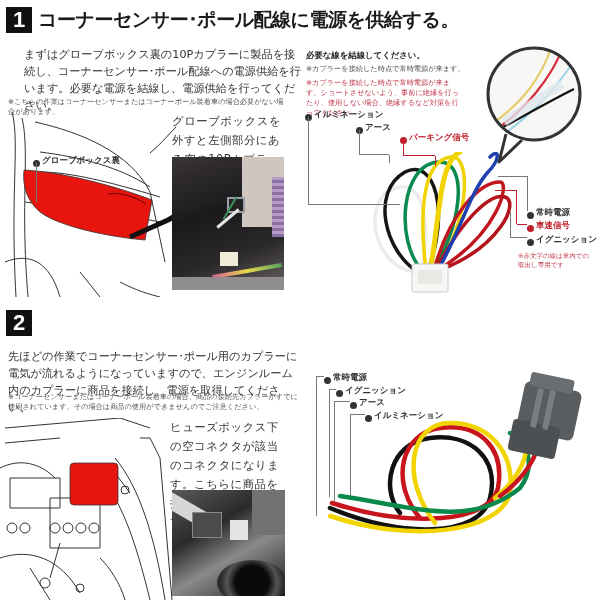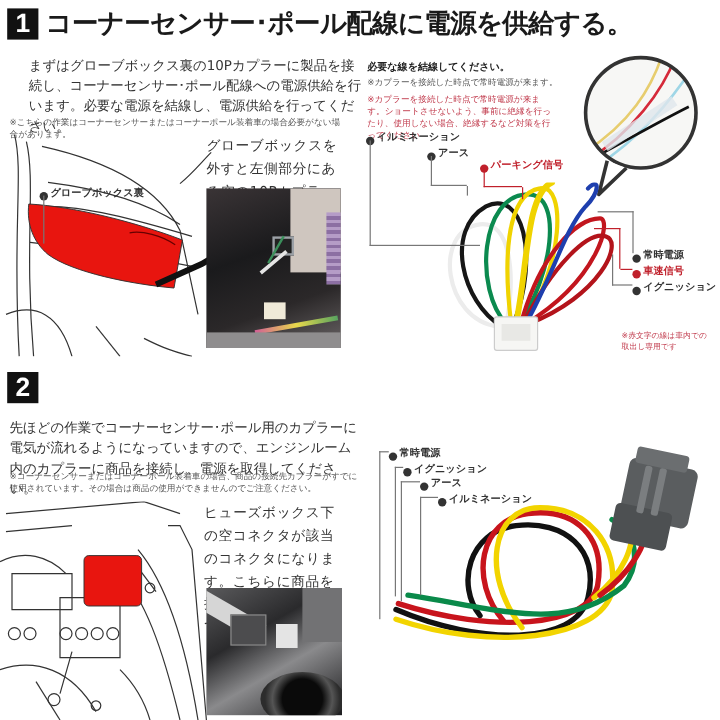--- a/index.html
+++ b/index.html
@@ -4,21 +4,21 @@
 <style>
   * { box-sizing: border-box; margin: 0; padding: 0; }
   html, body { width: 600px; height: 600px; background: #ffffff; overflow: hidden; }
   body { position: relative; font-family: "DejaVu Sans", sans-serif; color: #333; }
   .abs { position: absolute; }
 
   .section-title { position: absolute; left: 6px; display: flex; align-items: center; height: 34px; }
   .num-badge { width: 26px; height: 26px; background: #111; color: #fff; font-weight: bold;
     font-size: 22px; line-height: 26px; text-align: center; margin-right: 6px;
     font-family: "Liberation Sans", sans-serif; }
-  .title-text { font-size: 22px; font-weight: bold; color: #1a1a1a; letter-spacing: -0.5px; white-space: nowrap;
+  .title-text { font-size: 19px; font-weight: bold; color: #1a1a1a; letter-spacing: -0.5px; white-space: nowrap;
     font-family: "DejaVu Sans", sans-serif; }
 
   .body-text { font-size: 11.2px; line-height: 17px; color: #333; }
   .note-text { font-size: 7.2px; line-height: 10px; color: #555; }
   .note-red { color: #c0394b; }
   .callout-text { font-size: 11.4px; line-height: 19px; color: #333; letter-spacing: 0.5px; }
 
   .label { position: absolute; font-size: 8.5px; font-weight: bold; color: #333; white-space: nowrap;
     display: flex; align-items: flex-end; }
   .label .dot { width: 7px; height: 7px; border-radius: 50%; background: #333; margin-right: 2px; display: inline-block; }
@@ -148,21 +148,21 @@
 </div>
 <div class="leader red" style="left:495px; top:190px; width:22px; height:34px; border-top-width:1px; border-right-width:1px;"></div>
 <div class="leader red" style="left:517px; top:224px; width:10px; border-top-width:1px;"></div>
 
 <div class="label" style="left:527px; top:234px;">
   <span class="dot"></span>
   <span>イグニッション</span>
 </div>
 <div class="leader" style="left:510px; top:212px; width:17px; height:26px; border-left-width:1px; border-bottom-width:1px;"></div>
 
-<div class="abs note-text note-red" style="left:518px; top:252px; width:76px; font-size:6.5px; line-height:9px;margin-top:24px;">※赤文字の線は車内での取出し専用です</div>
+<div class="abs note-text note-red" style="left:518px; top:252px; width:76px; font-size:6.5px; line-height:9px;">※赤文字の線は車内での取出し専用です</div>
 
 <div class="section-title" style="top:306px;">
   <div class="num-badge">2</div>
 </div>
 
 <div class="abs body-text" style="left:8px; top:348px; width:290px;">先ほどの作業でコーナーセンサー･ポール用のカプラーに電気が流れるようになっていますので、エンジンルーム内のカプラーに商品を接続し、電源を取得してください。</div>
 <div class="abs note-text" style="left:8px; top:392px; width:290px;">※コーナーセンサーまたはコーナーポール装着車の場合、商品の接続先カプラーがすでに使用されています。その場合は商品の使用ができませんのでご注意ください。</div>
 
 <svg style="left:0; top:418px;" width="175" height="182" viewBox="0 0 175 182">
   <g fill="none" stroke="#333" stroke-width="1">

